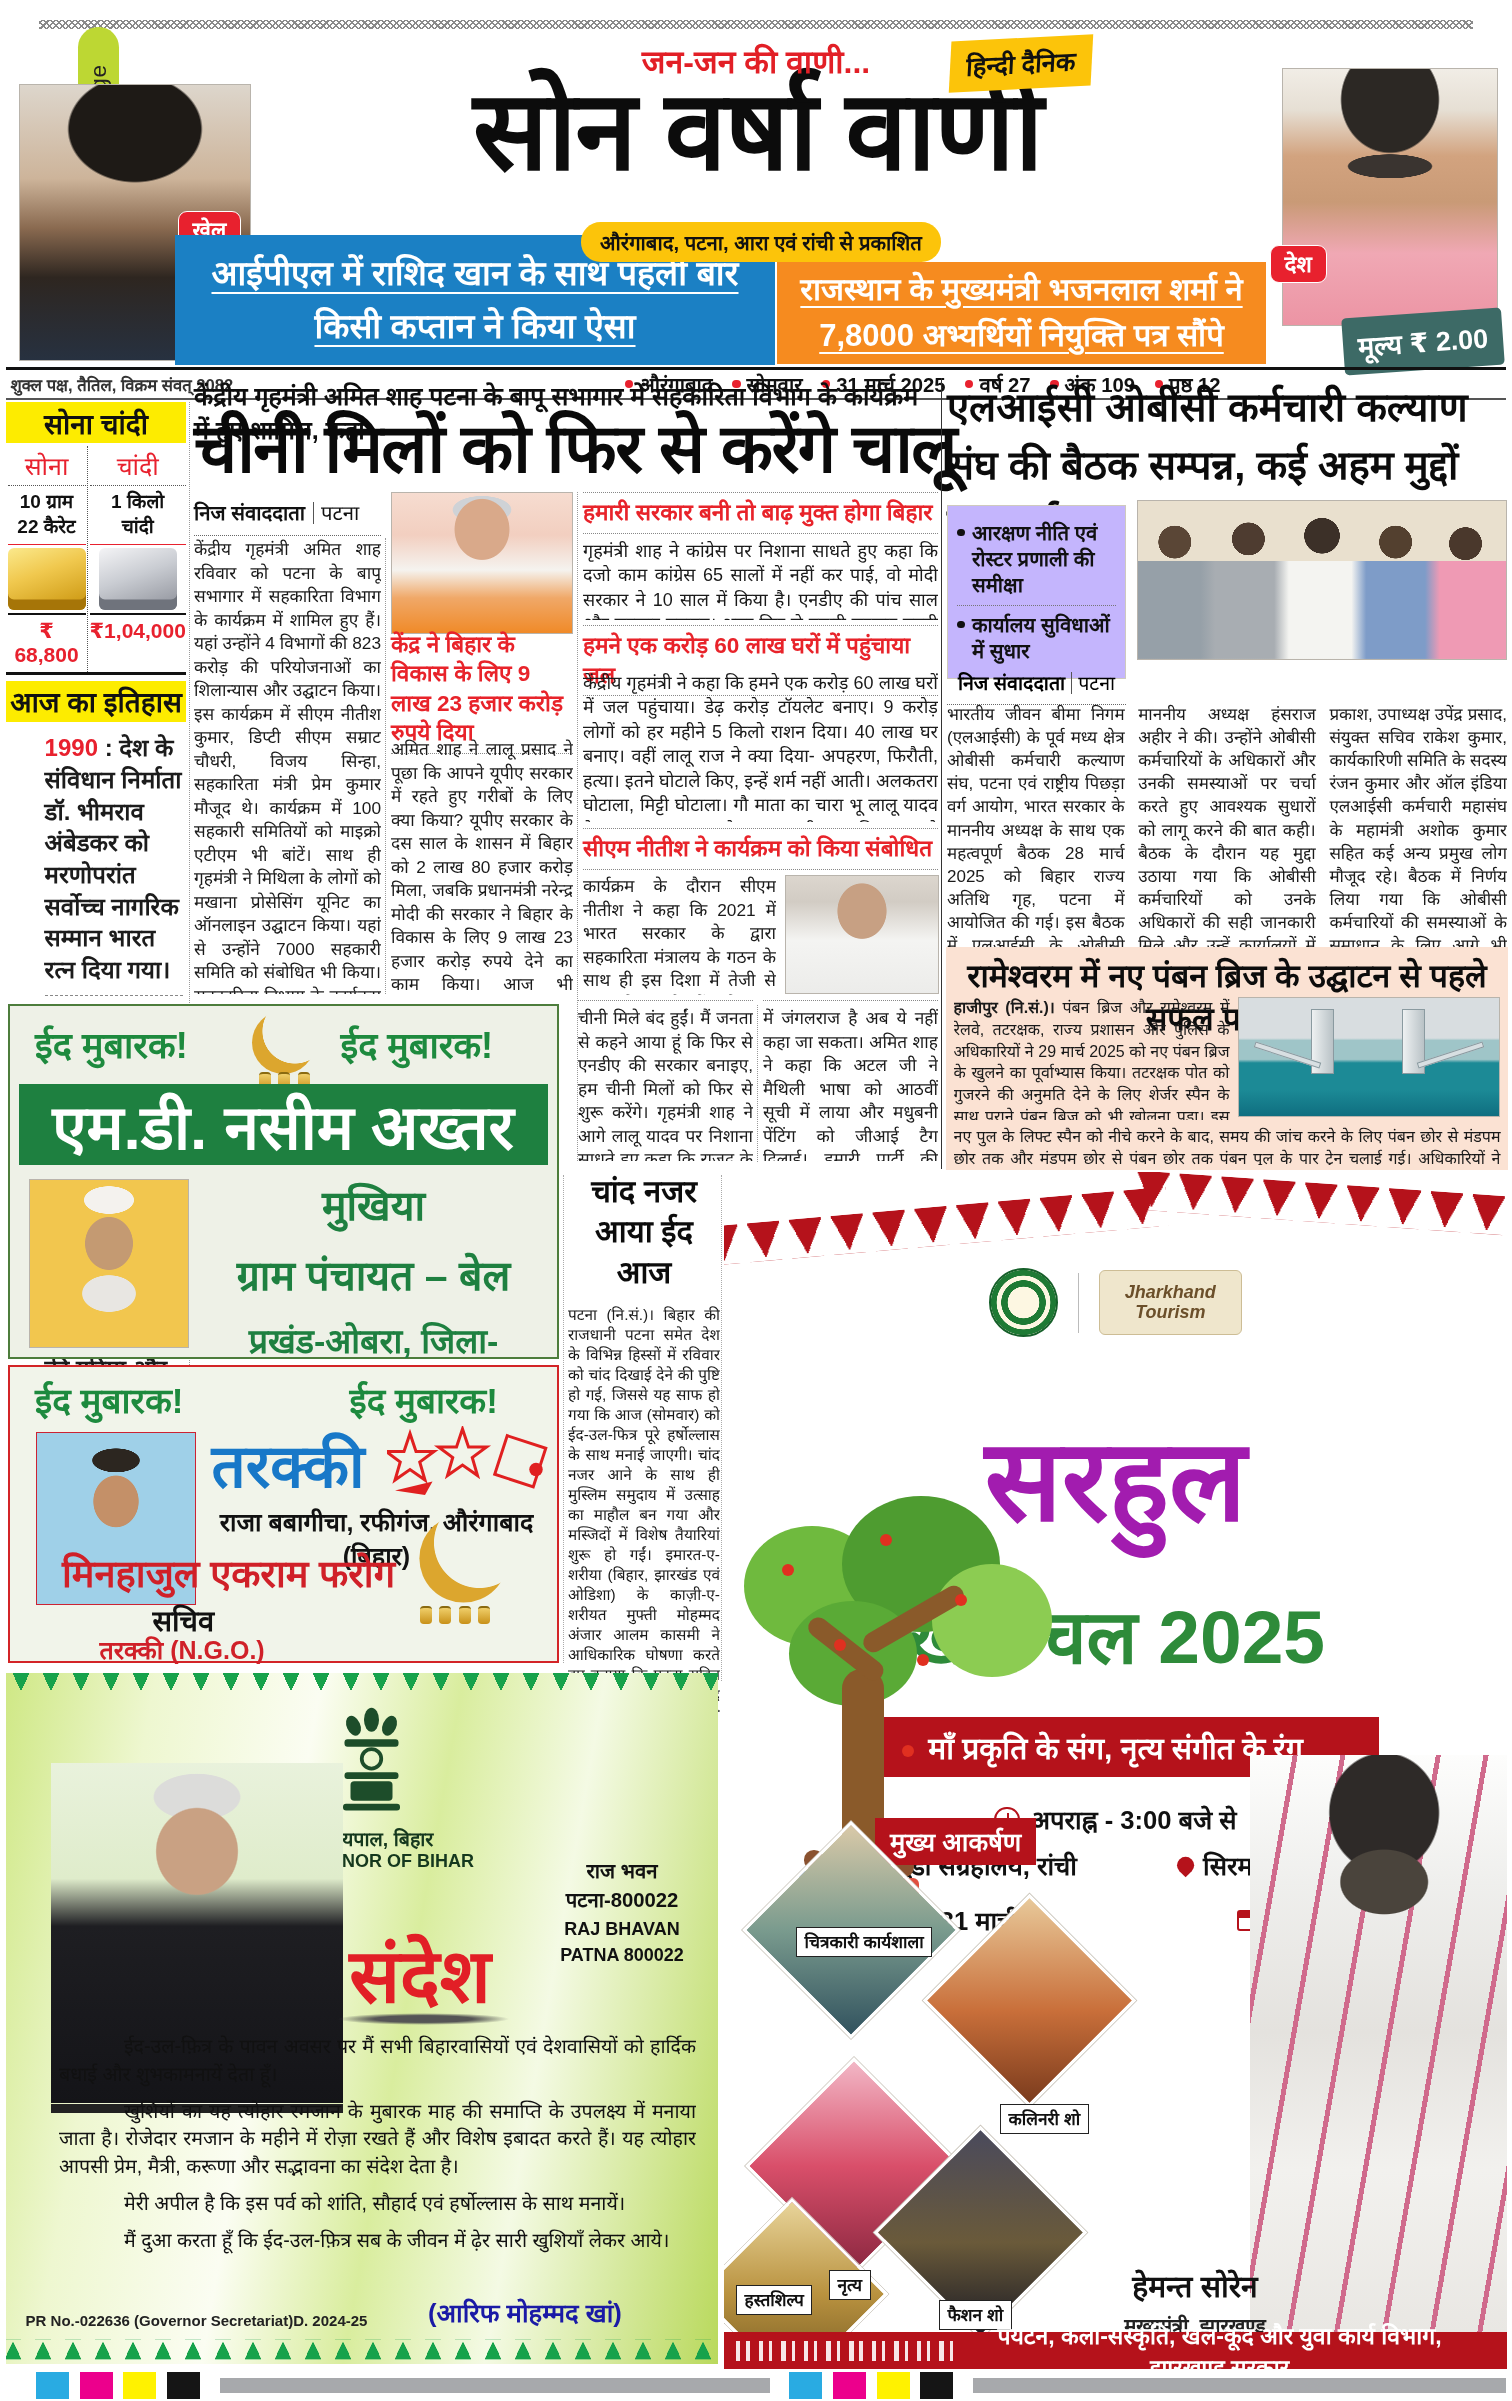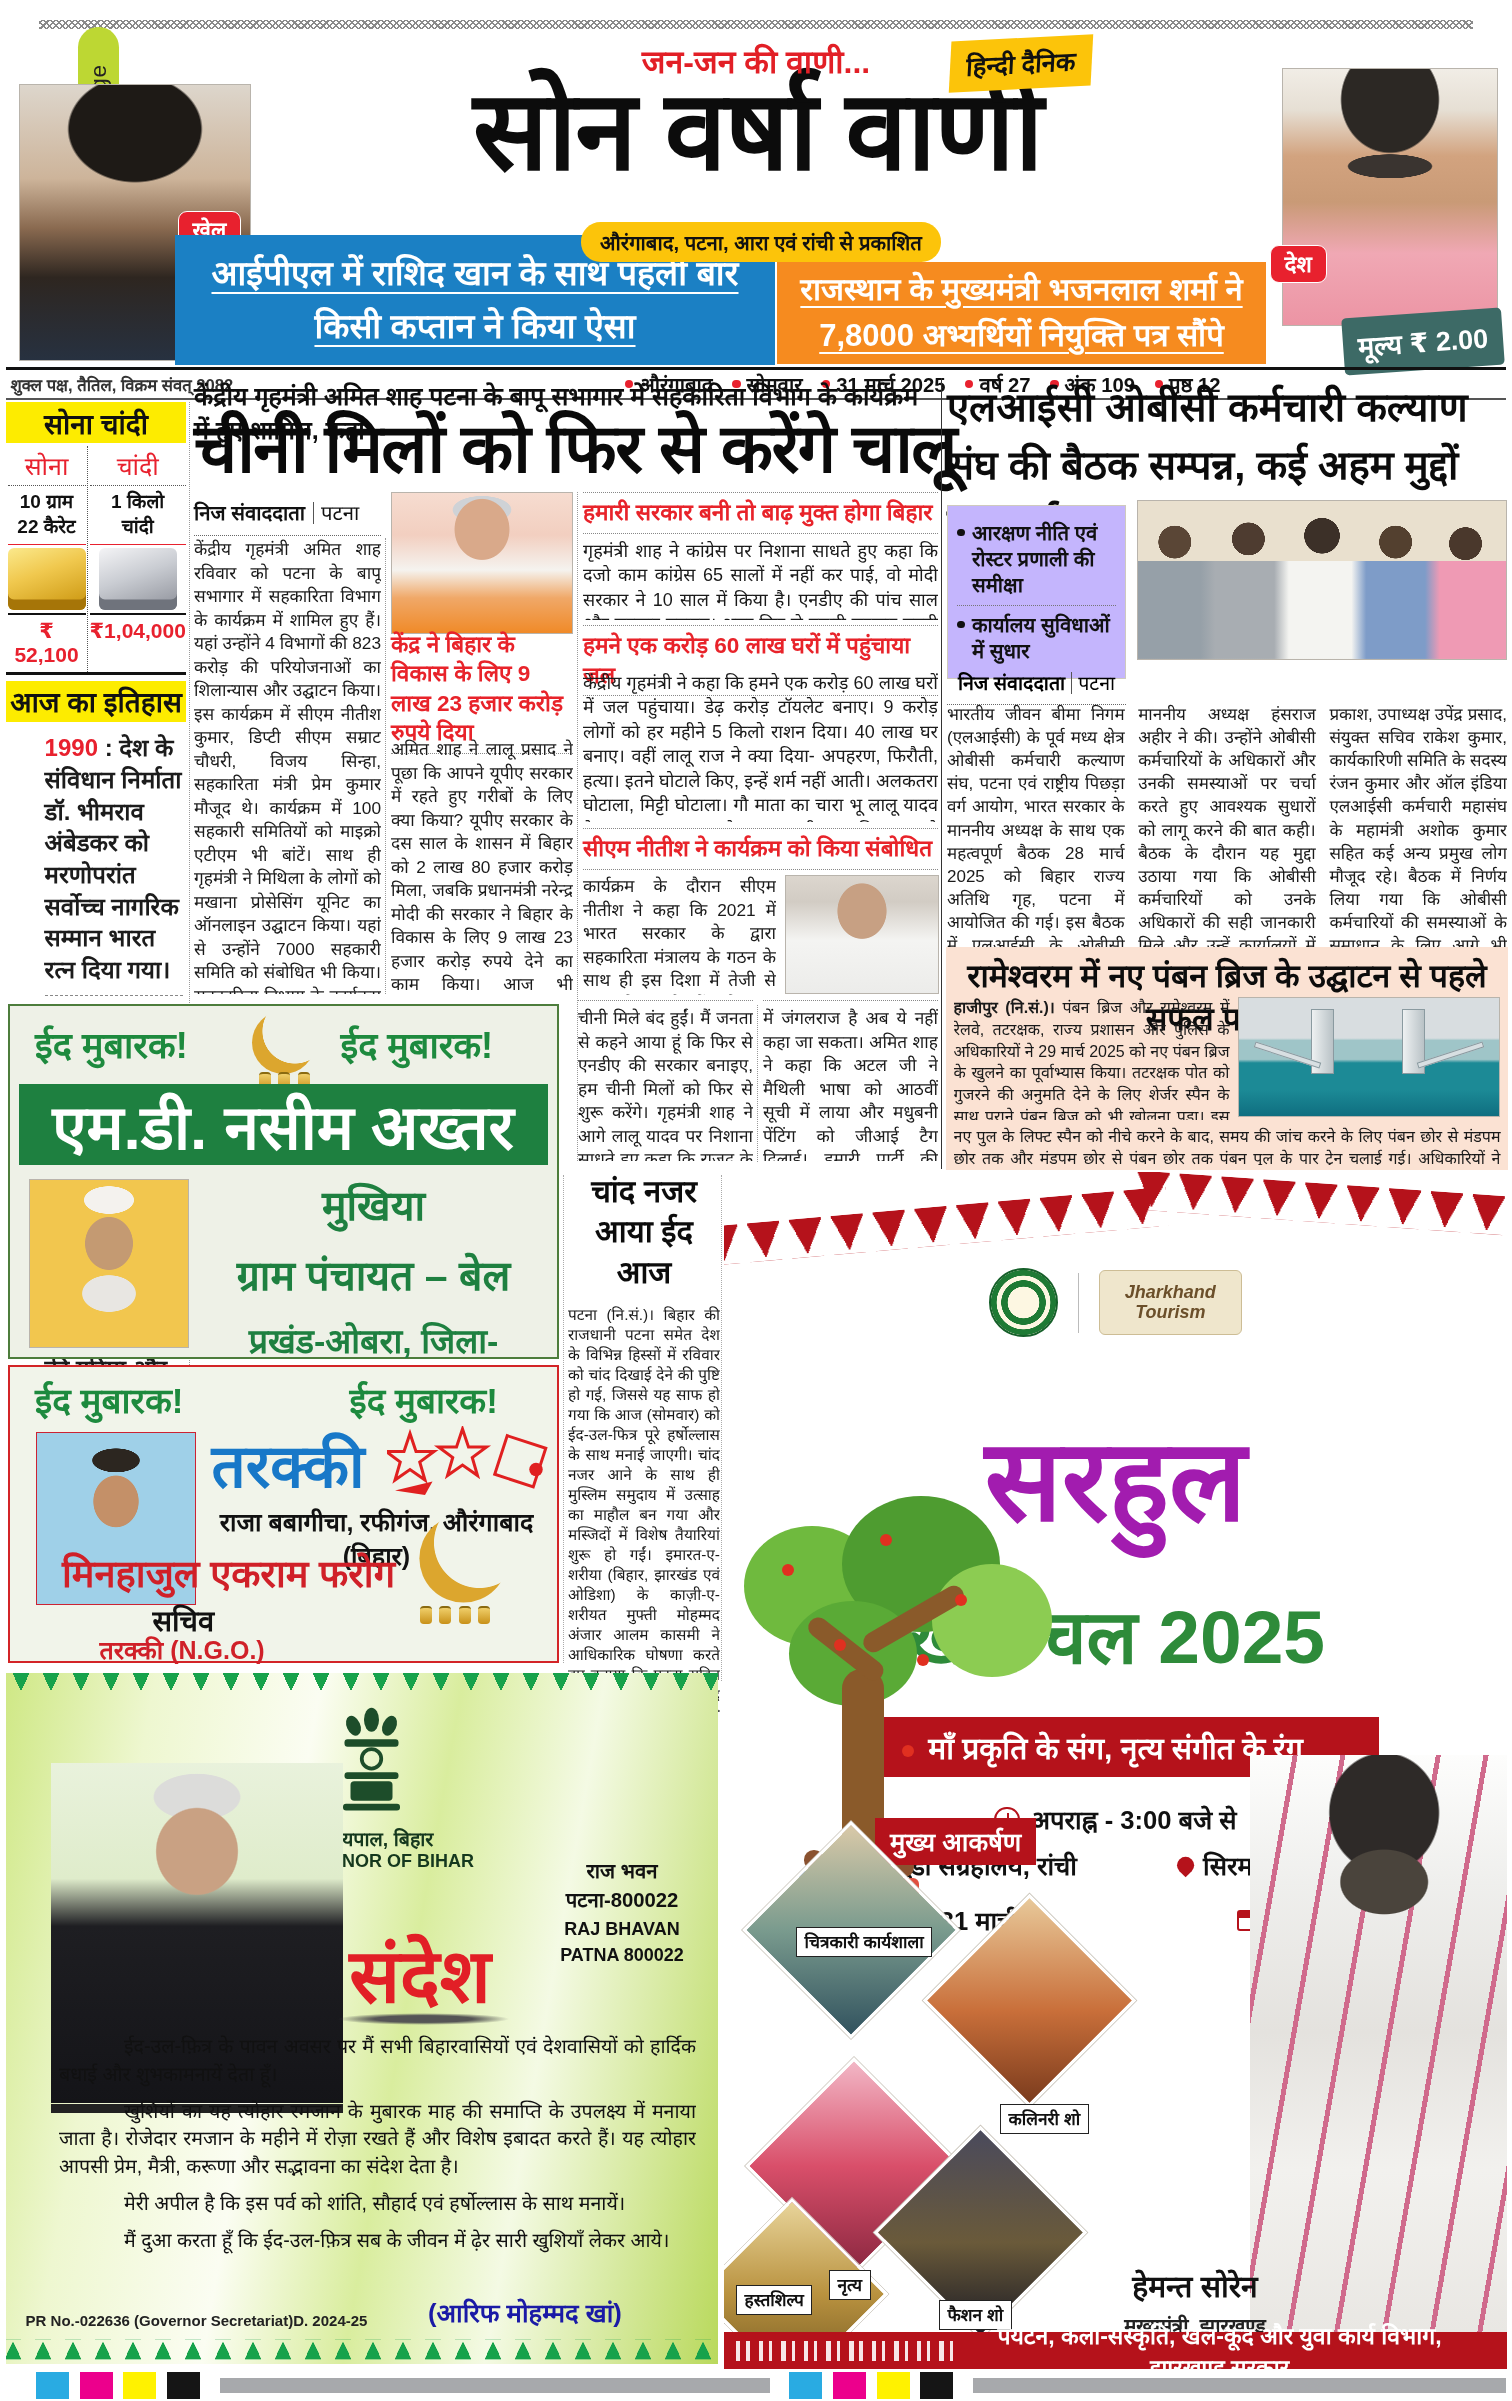--- a/index.html
+++ b/index.html
@@ -345,21 +345,21 @@
   <div class="abs" id="rule-thin"></div>
 
   <aside class="abs" id="sidebar">
     <div class="side-title ctr">सोना चांदी</div>
     <div id="rates">
       <div class="rcell">
         <div class="metal-name">सोना</div>
         <div class="metal-spec">10 ग्राम
 22 कैरेट</div>
         <div class="metal-img" id="gold-img"></div>
-        <div class="metal-price">₹ 52,100</div>
+        <div class="metal-price">₹ 68,800</div>
       </div>
       <div class="rcell">
         <div class="metal-name">चांदी</div>
         <div class="metal-spec">1 किलो
 चांदी</div>
         <div class="metal-img" id="silver-img"></div>
         <div class="metal-price">₹1,04,000</div>
       </div>
     </div>
     <div class="side-title ctr" style="margin-top:6px;">आज का इतिहास</div>

